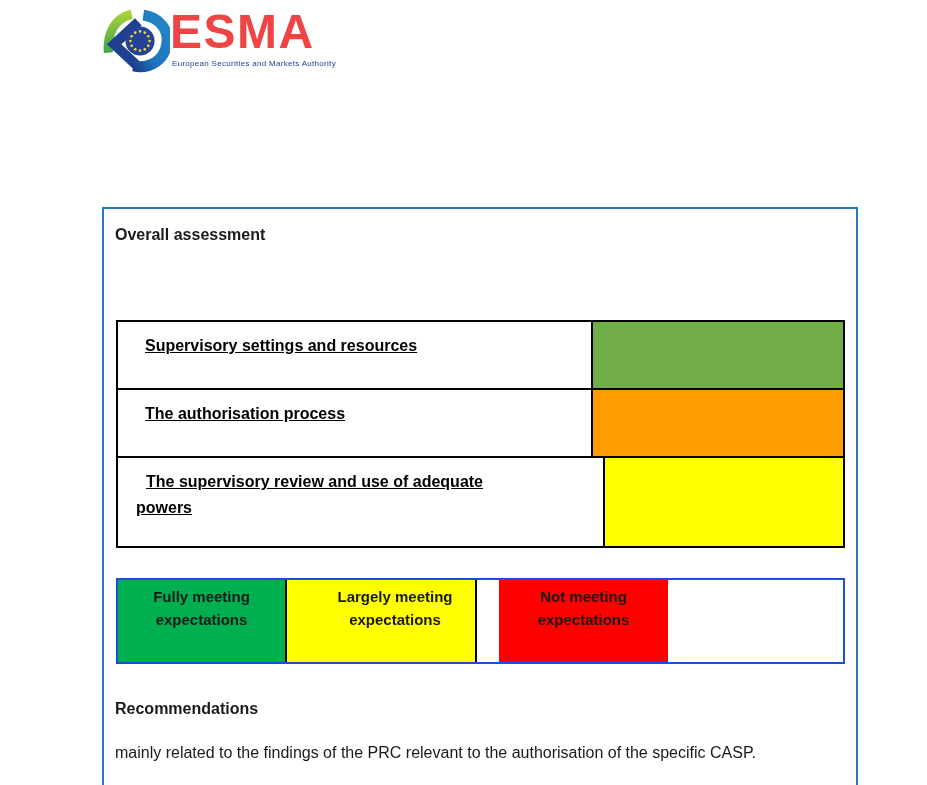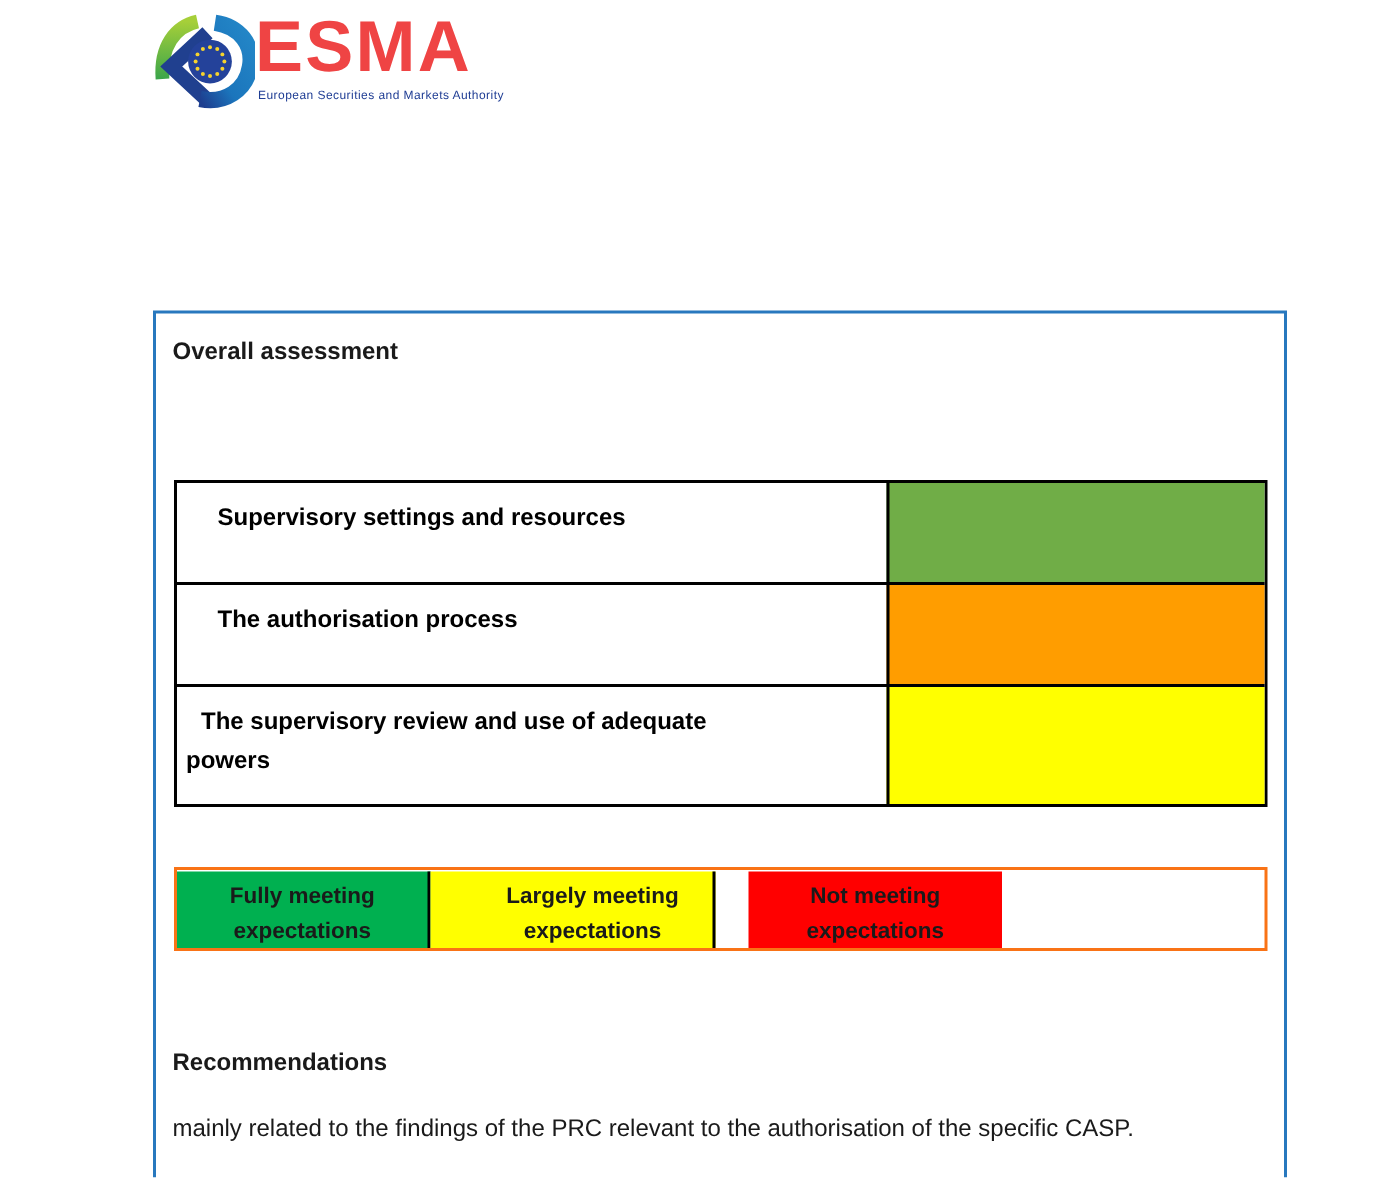--- a/index.html
+++ b/index.html
@@ -47,37 +47,36 @@
   .para-reco  { top: 530px; }
   .para-line { white-space: nowrap; }
 
   
   .a-table {
     position: absolute; left: 12px; top: 111px;
     width: 729px;
     border: 2px solid #000000;
   }
   .a-row { display: flex; height: 68px; border-bottom: 2px solid #000000; }
-  .a-row:last-child { height: 78px; border-bottom: none; }
+  .a-row:last-child { height: 88px; border-bottom: none; margin-left: 12px; }
   .a-cell-label {
     width: 473px; background: #ffffff;
     padding: 11px 8px 0 27px;
-    font-size: 16px; font-weight: bold; color: #000000; line-height: 26px;
+    font-size: 16px; font-weight: bold; color: #000000; line-height: 26px; text-decoration: underline;
   }
   .a-cell-label.indented { padding-left: 6px; text-indent: 10px; max-width: 473px; }
   .a-cell-label.indented .wrap-limit { display: block; max-width: 372px; }
   .a-cell-color { flex: 1; border-left: 2px solid #000000; }
 
   
   .legend {
     position: absolute; left: 12px; top: 369px;
-    width: 729px; height: 56px;
-    border: 2px solid #f97316;
+    width: 729px; height: 86px;
+    border: 2px solid #1d4ed8;
     display: flex;
-    align-items: flex-end;
   }
   .leg-cell {
     padding-top: 5px;
     text-align: center;
     font-size: 15px; font-weight: bold; color: #1a1a1a; line-height: 23px;
     border-right: 2px solid #000000;
   }
   .leg-cell:last-child { border-right: none; }
   .leg-c0 { width: 169px; }
   .leg-c1 { width: 190px; padding-left: 28px; }

